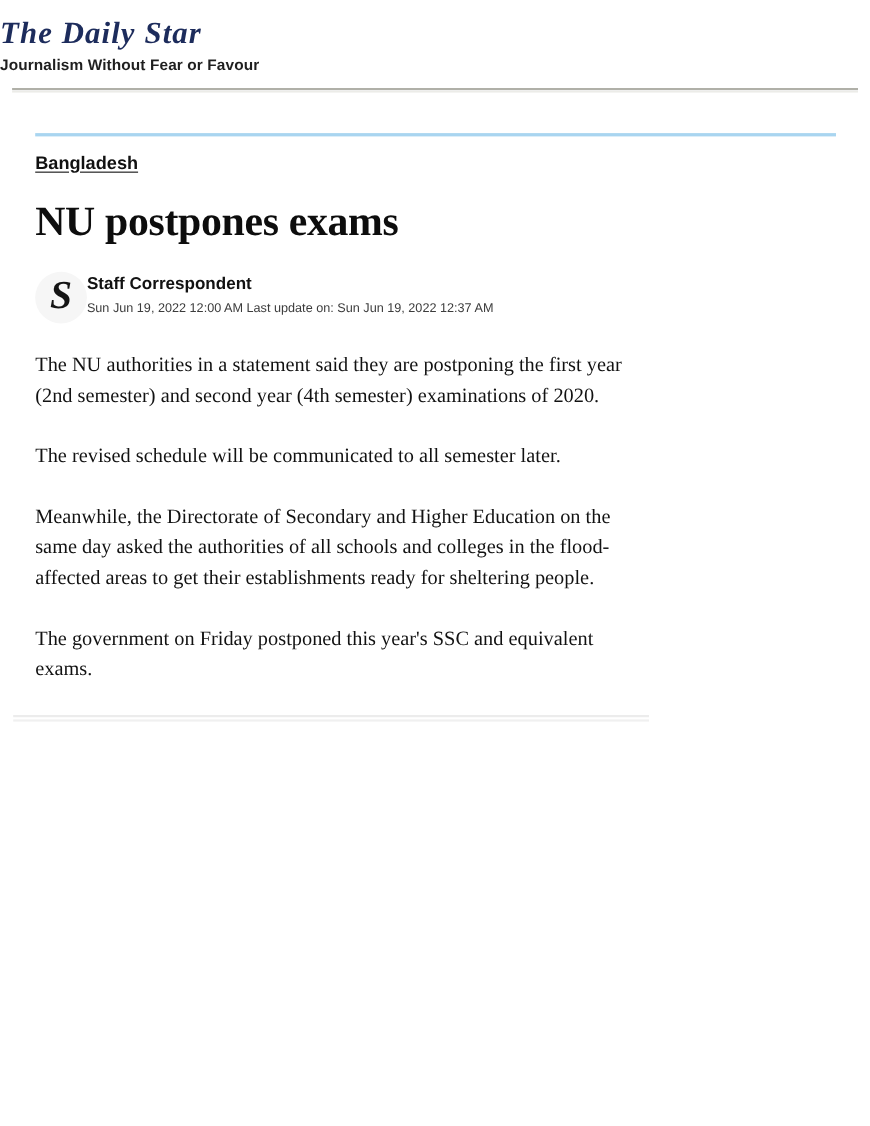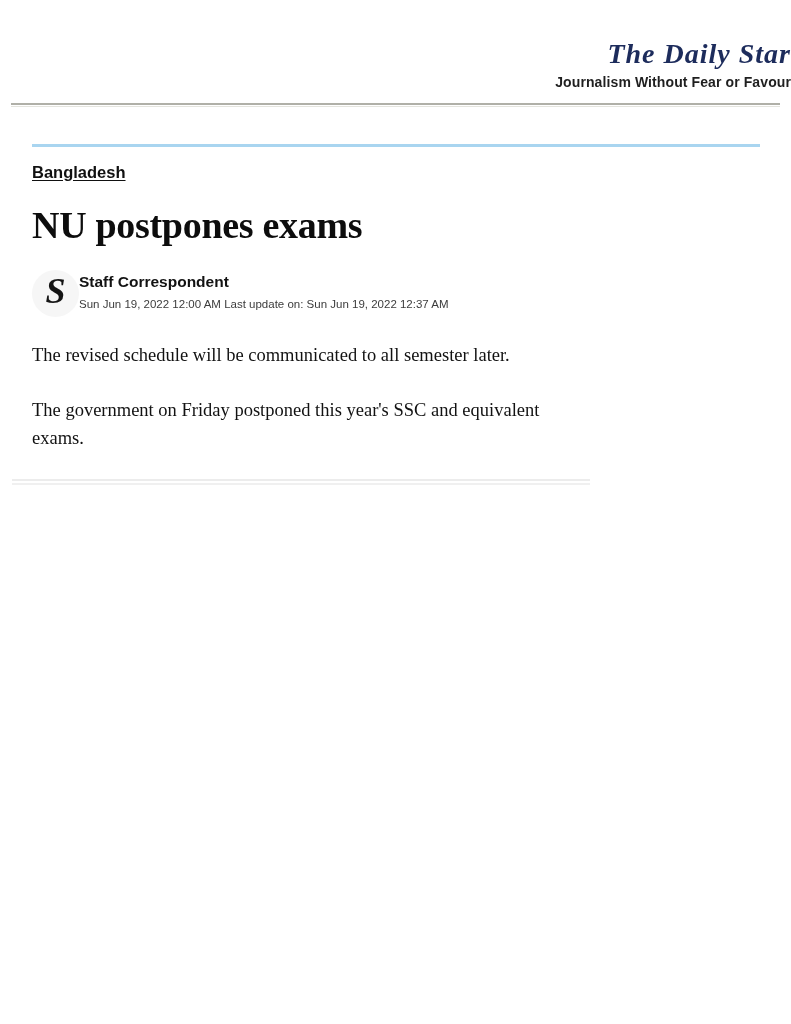--- a/index.html
+++ b/index.html
@@ -8,22 +8,22 @@
     width: 791px;
     height: 1024px;
     position: relative;
     font-family: "Liberation Sans", sans-serif;
     color: #1c1c1c;
     overflow: hidden;
   }
 
   
   .masthead {
-    padding-top: 39px;
-    text-align: right;
+    padding-top: 16px;
+    text-align: left;
   }
   .logo {
     display: inline-block;
     font-family: "Liberation Serif", serif;
     font-weight: bold;
     font-style: italic;
     font-size: 28px;
     letter-spacing: 1px;
     color: #1d2c5c;
     cursor: pointer;
@@ -167,18 +167,20 @@
     <div class="avatar">
       <span class="initial">S</span>
     </div>
     <div class="byline-text">
       <div class="author">Staff Correspondent</div>
       <div class="timestamp">Sun Jun 19, 2022 12:00 AM Last update on: Sun Jun 19, 2022 12:37 AM</div>
     </div>
   </div>
 
   <div class="article-body">
+    <p>The NU authorities in a statement said they are postponing the first year (2nd semester) and second year (4th semester) examinations of 2020.</p>
     <p>The revised schedule will be communicated to all semester later.</p>
+    <p>Meanwhile, the Directorate of Secondary and Higher Education on the same day asked the authorities of all schools and colleges in the flood-affected areas to get their establishments ready for sheltering people.</p>
     <p>The government on Friday postponed this year's SSC and equivalent exams.</p>
   </div>
 
   <div class="bottom-rule"></div>
 </main>
 
 </body></html>

